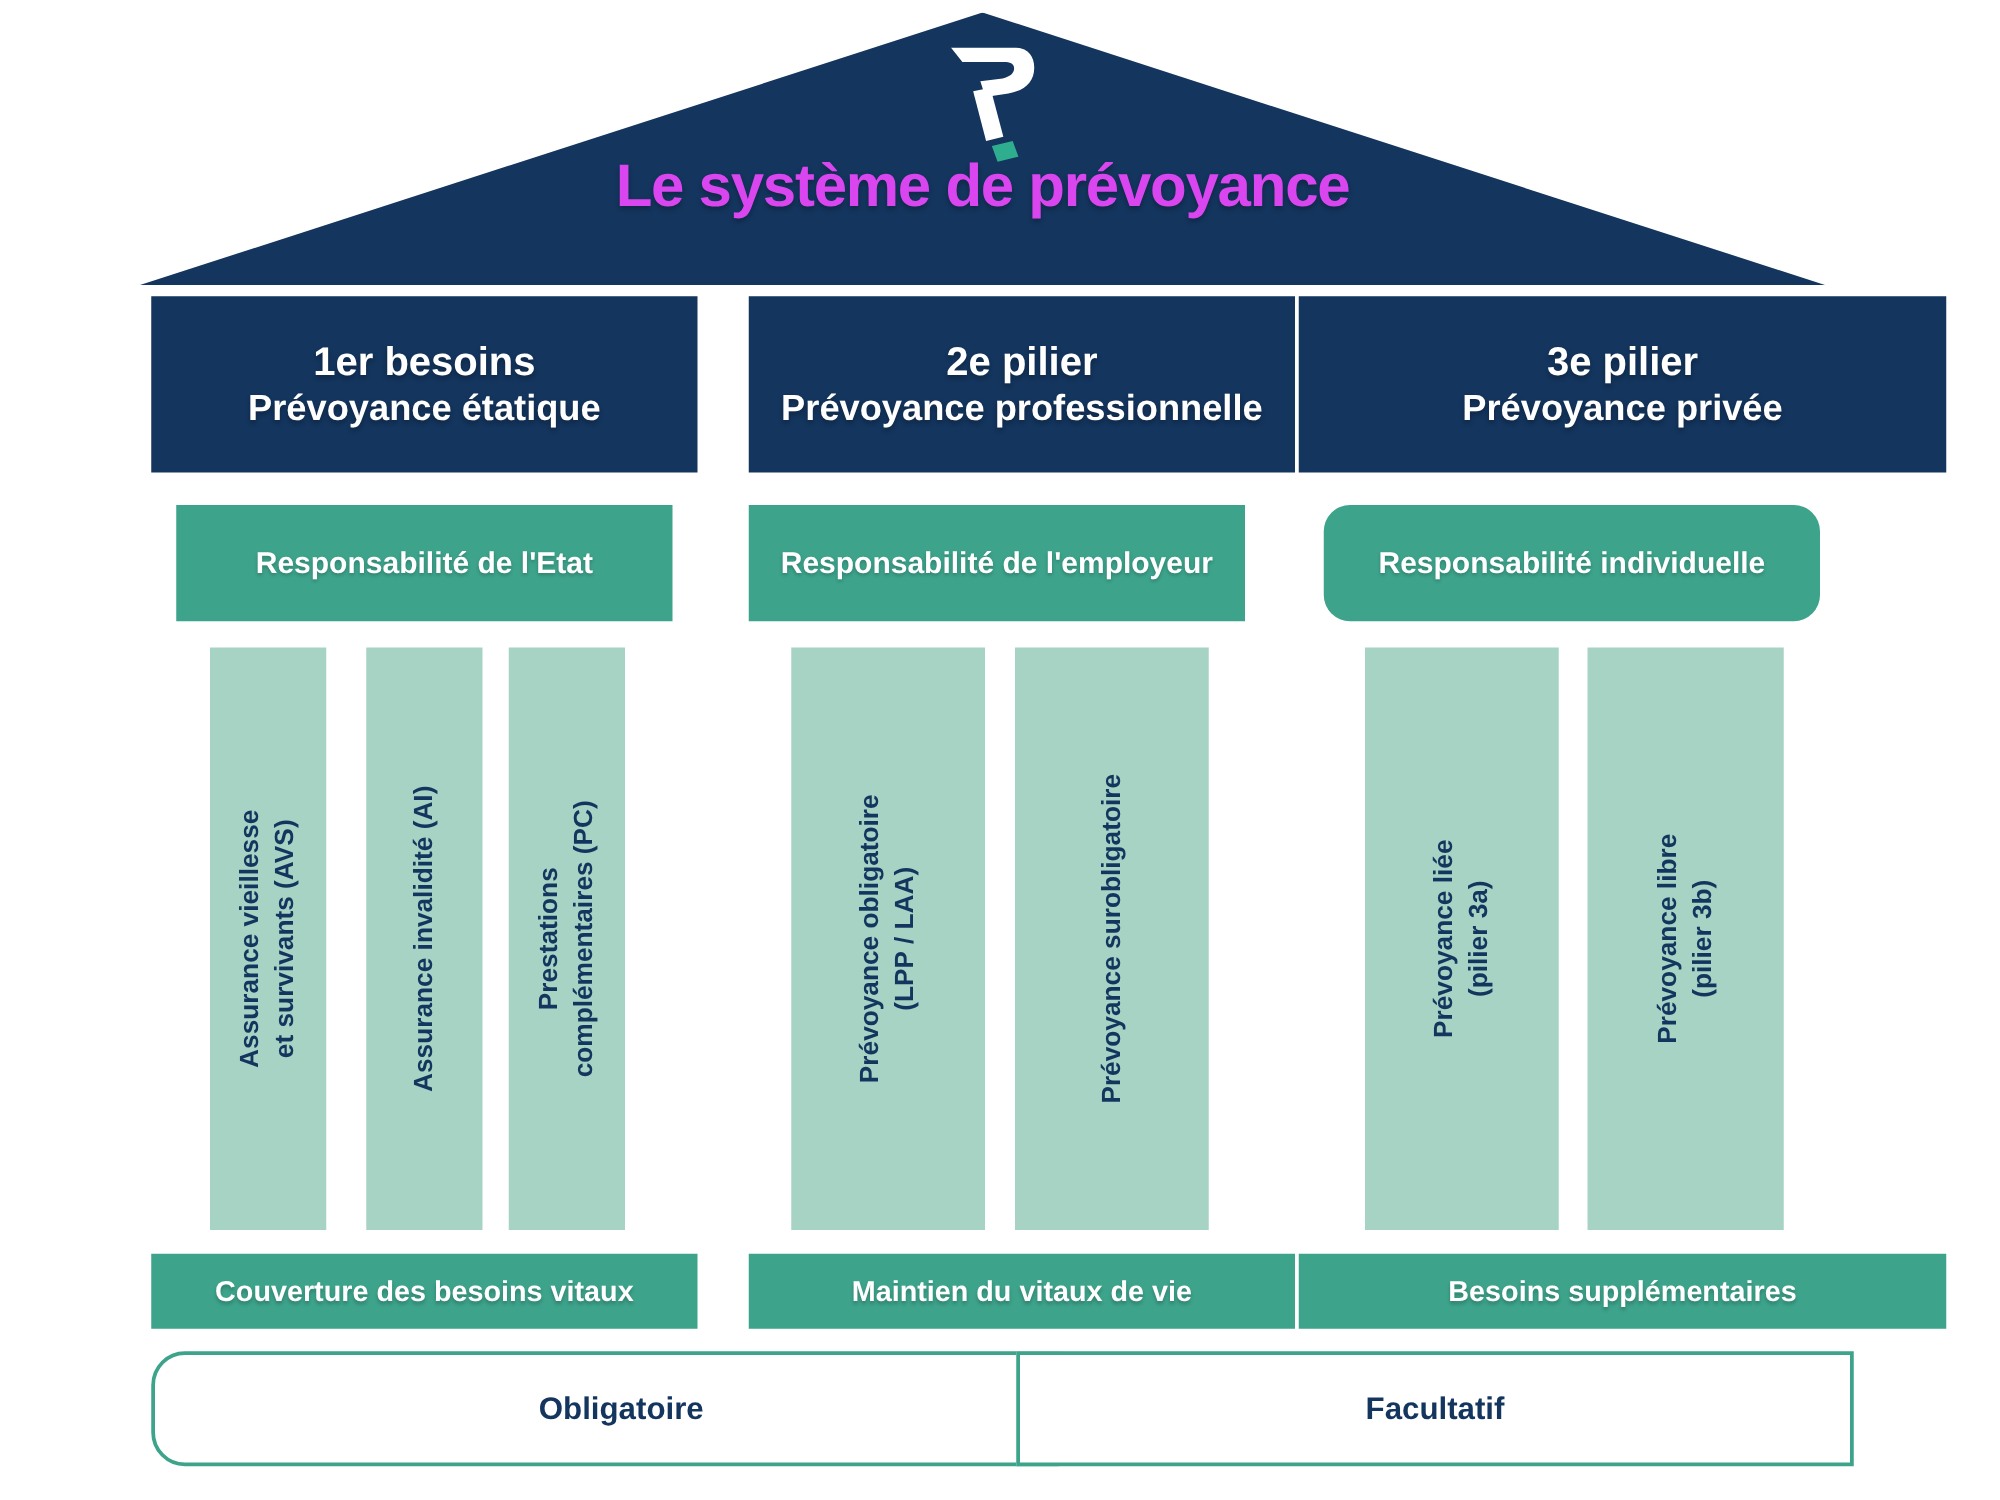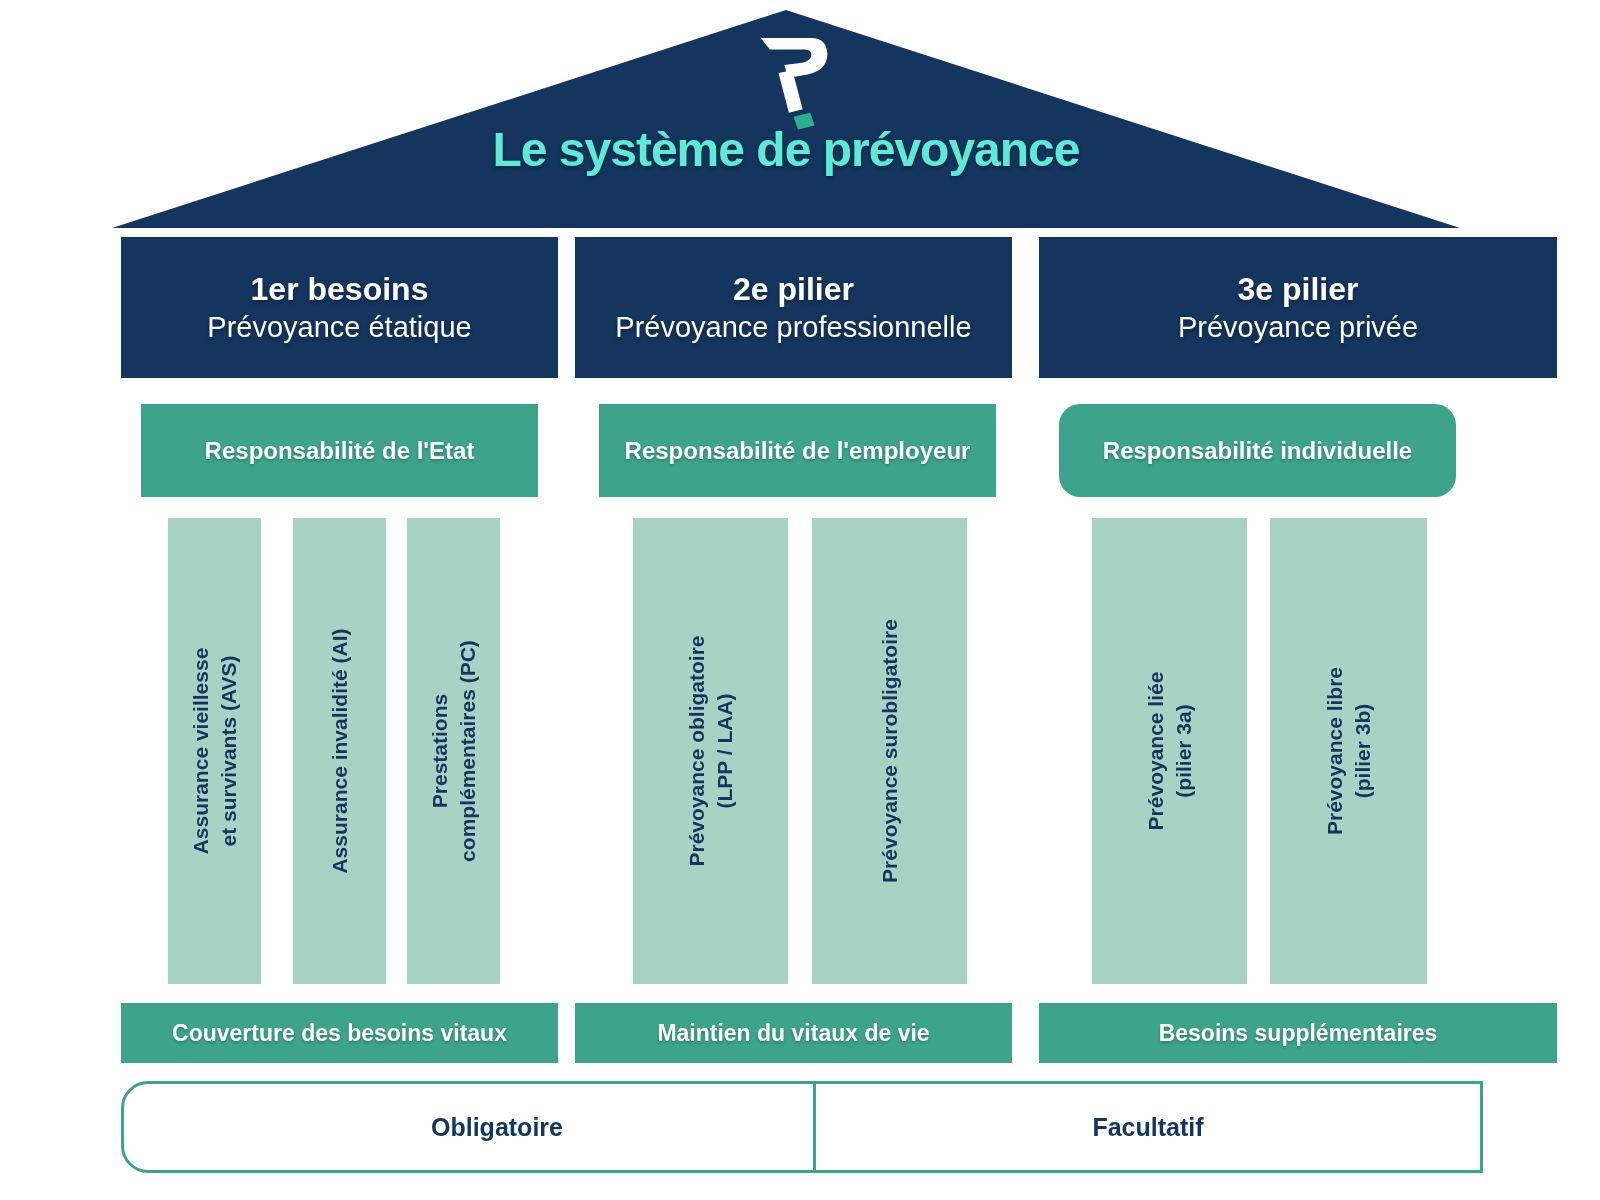--- a/index.html
+++ b/index.html
@@ -19,36 +19,36 @@
   .roof{
     position:absolute;left:112px;top:10px;width:1348px;height:218px;
     background:var(--navy);
     clip-path:polygon(50% 0,100% 100%,0 100%);
   }
   .logo{
     position:absolute;left:50%;top:28px;transform:translateX(-50%);
   }
   .page-title{
     position:absolute;left:0;top:112px;width:100%;
-    text-align:center;color:#5eead4;font-size:48px;font-weight:700;
+    text-align:center;color:#d946ef;font-size:48px;font-weight:700;
     text-shadow:0 2px 4px rgba(0,0,0,.28);
     letter-spacing:-1px;
   }
   
   .sec1{left:121px;width:437px;}
-  .sec2{left:575px;width:437px;}
+  .sec2{left:599px;width:437px;}
   .sec3{left:1039px;width:518px;}
   
   .hdr{
     position:absolute;top:237px;height:141px;background:var(--navy);
     display:flex;flex-direction:column;align-items:center;justify-content:center;
     color:#fff;text-align:center;
   }
   .hdr-title{font-size:32px;font-weight:700;line-height:1.25;text-shadow:0 2px 4px rgba(0,0,0,.3);}
-  .hdr-sub{font-size:29px;font-weight:400;line-height:1.25;text-shadow:0 2px 4px rgba(0,0,0,.3);}
+  .hdr-sub{font-size:29px;font-weight:700;line-height:1.25;text-shadow:0 2px 4px rgba(0,0,0,.3);}
   
   .resp{
     position:absolute;top:404px;height:93px;background:var(--teal);
     display:flex;align-items:center;justify-content:center;
     color:#fff;font-size:24px;font-weight:700;text-align:center;
     text-shadow:0 2px 3px rgba(0,0,0,.22);
   }
   .resp.r1{left:141px;width:397px;}
   .resp.r2{left:599px;width:397px;}
   .resp.r3{left:1059px;width:397px;border-radius:21px;}

